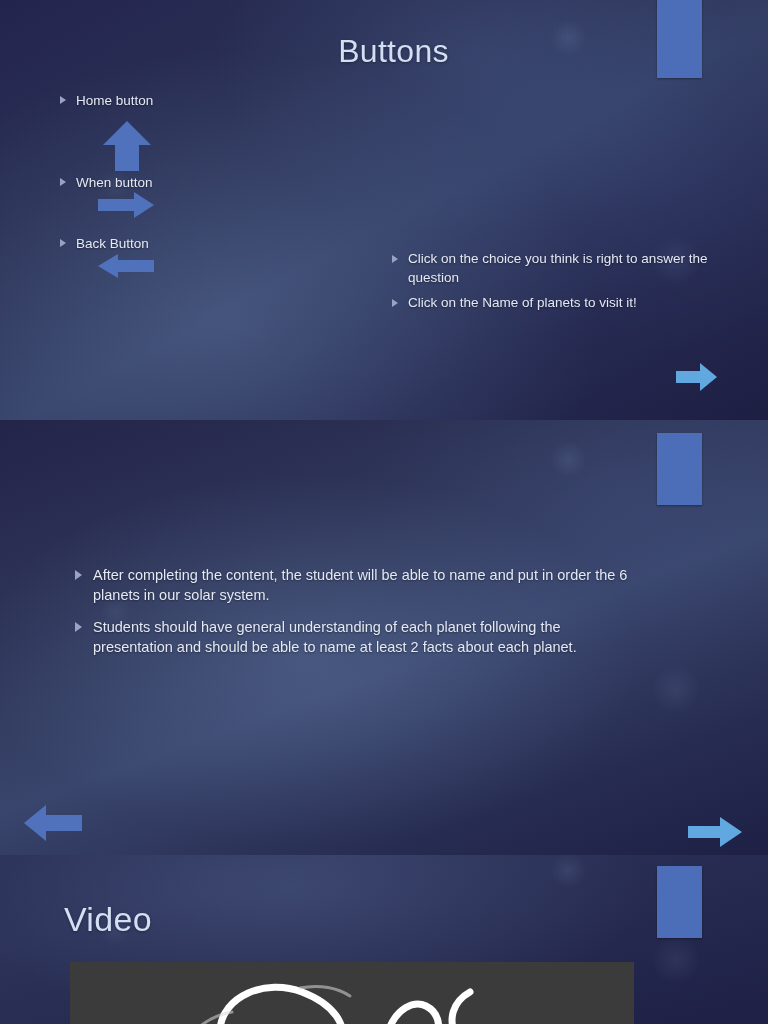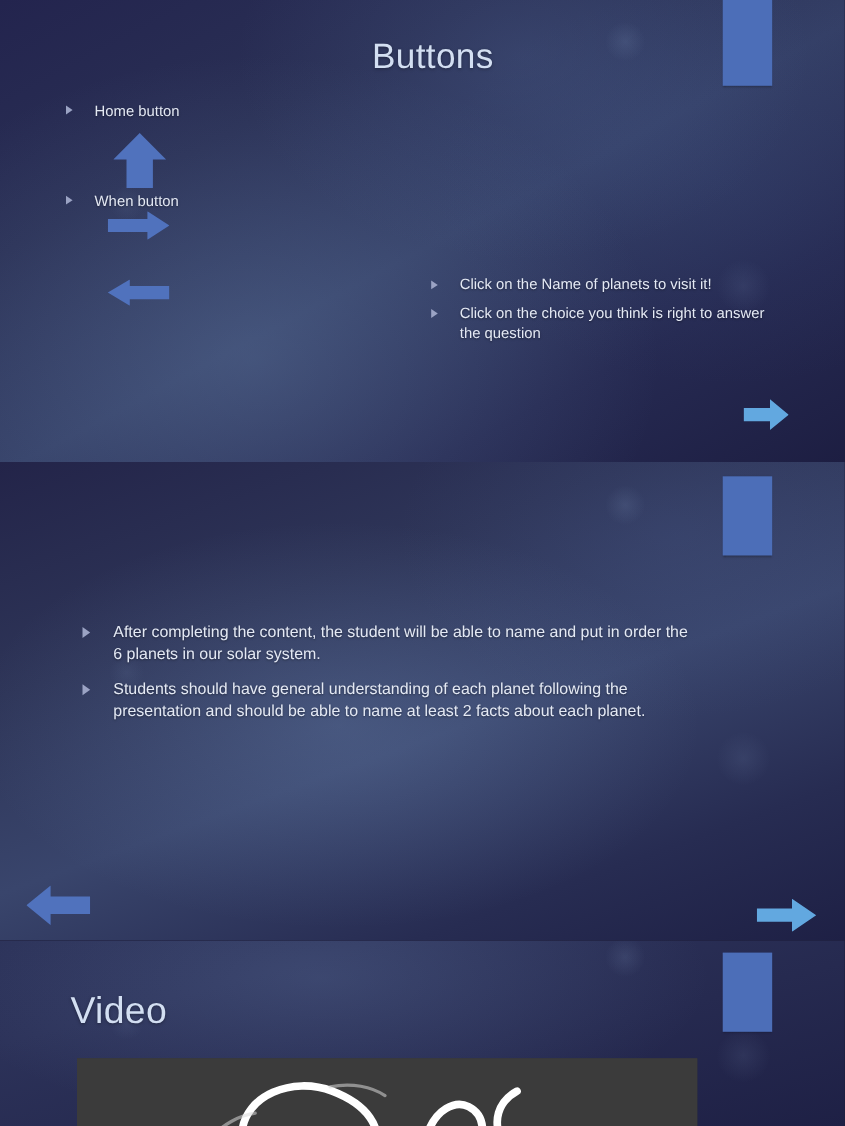--- a/index.html
+++ b/index.html
@@ -78,21 +78,20 @@
   #title-objectives { left:45px; top:466px; font-size:35px; }
   #title-video      { left:45px; top:900px; font-size:34px; }
 
   
   .bullets { position:absolute; }
   .bullet-row {
     display:flex;
     align-items:flex-start;
     color:#e4e9f4;
     text-shadow:0 1px 2px rgba(0,0,0,0.4);
-    gap:10px;
   }
   .bullet-mark {
     flex:0 0 auto;
     width:0; height:0;
     border-left:6px solid #9ba3c4;
     border-top:4.5px solid transparent;
     border-bottom:4.5px solid transparent;
     margin-right:10px;
   }
   .bullet-text { flex:1 1 auto; }
@@ -155,20 +154,24 @@
       <div class="bullet-row">
         <span class="bullet-mark"></span>
         <span class="bullet-text">Home button</span>
       </div>
       <div class="spacer-65"></div>
       <div class="bullet-row">
         <span class="bullet-mark"></span>
         <span class="bullet-text">When button</span>
       </div>
       <div class="spacer-44"></div>
+      <div class="bullet-row">
+        <span class="bullet-mark"></span>
+        <span class="bullet-text">Back Button</span>
+      </div>
     </div>
 
     <div class="arrow" id="arrow-home">
       <svg viewBox="0 0 48 50" xmlns="http://www.w3.org/2000/svg">
         <polygon points="24,0 48,24 36,24 36,50 12,50 12,24 0,24" fill="#5072bd"></polygon>
       </svg>
     </div>
 
     <div class="arrow" id="arrow-next">
       <svg viewBox="0 0 56 26" xmlns="http://www.w3.org/2000/svg">
@@ -178,25 +181,25 @@
 
     <div class="arrow" id="arrow-back">
       <svg viewBox="0 0 56 24" xmlns="http://www.w3.org/2000/svg">
         <polygon points="56,6 20,6 20,0 0,12 20,24 20,18 56,18" fill="#5072bd"></polygon>
       </svg>
     </div>
 
     <div class="bullets" id="bullets-buttons-right">
       <div class="bullet-row">
         <span class="bullet-mark"></span>
+        <span class="bullet-text">Click on the choice you think is right to answer the question</span>
+      </div>
+      <div class="bullet-row">
+        <span class="bullet-mark"></span>
         <span class="bullet-text">Click on the Name of planets to visit it!</span>
-      </div>
-      <div class="bullet-row">
-        <span class="bullet-mark"></span>
-        <span class="bullet-text">Click on the choice you think is right to answer the question</span>
       </div>
     </div>
 
     <div class="arrow" id="arrow-music">
       <svg viewBox="0 0 41 32" xmlns="http://www.w3.org/2000/svg">
         <polygon points="0,10 24,10 24,2 41,16 24,30 24,22 0,22" fill="#62a8e0"></polygon>
       </svg>
     </div>
   </section>
 

